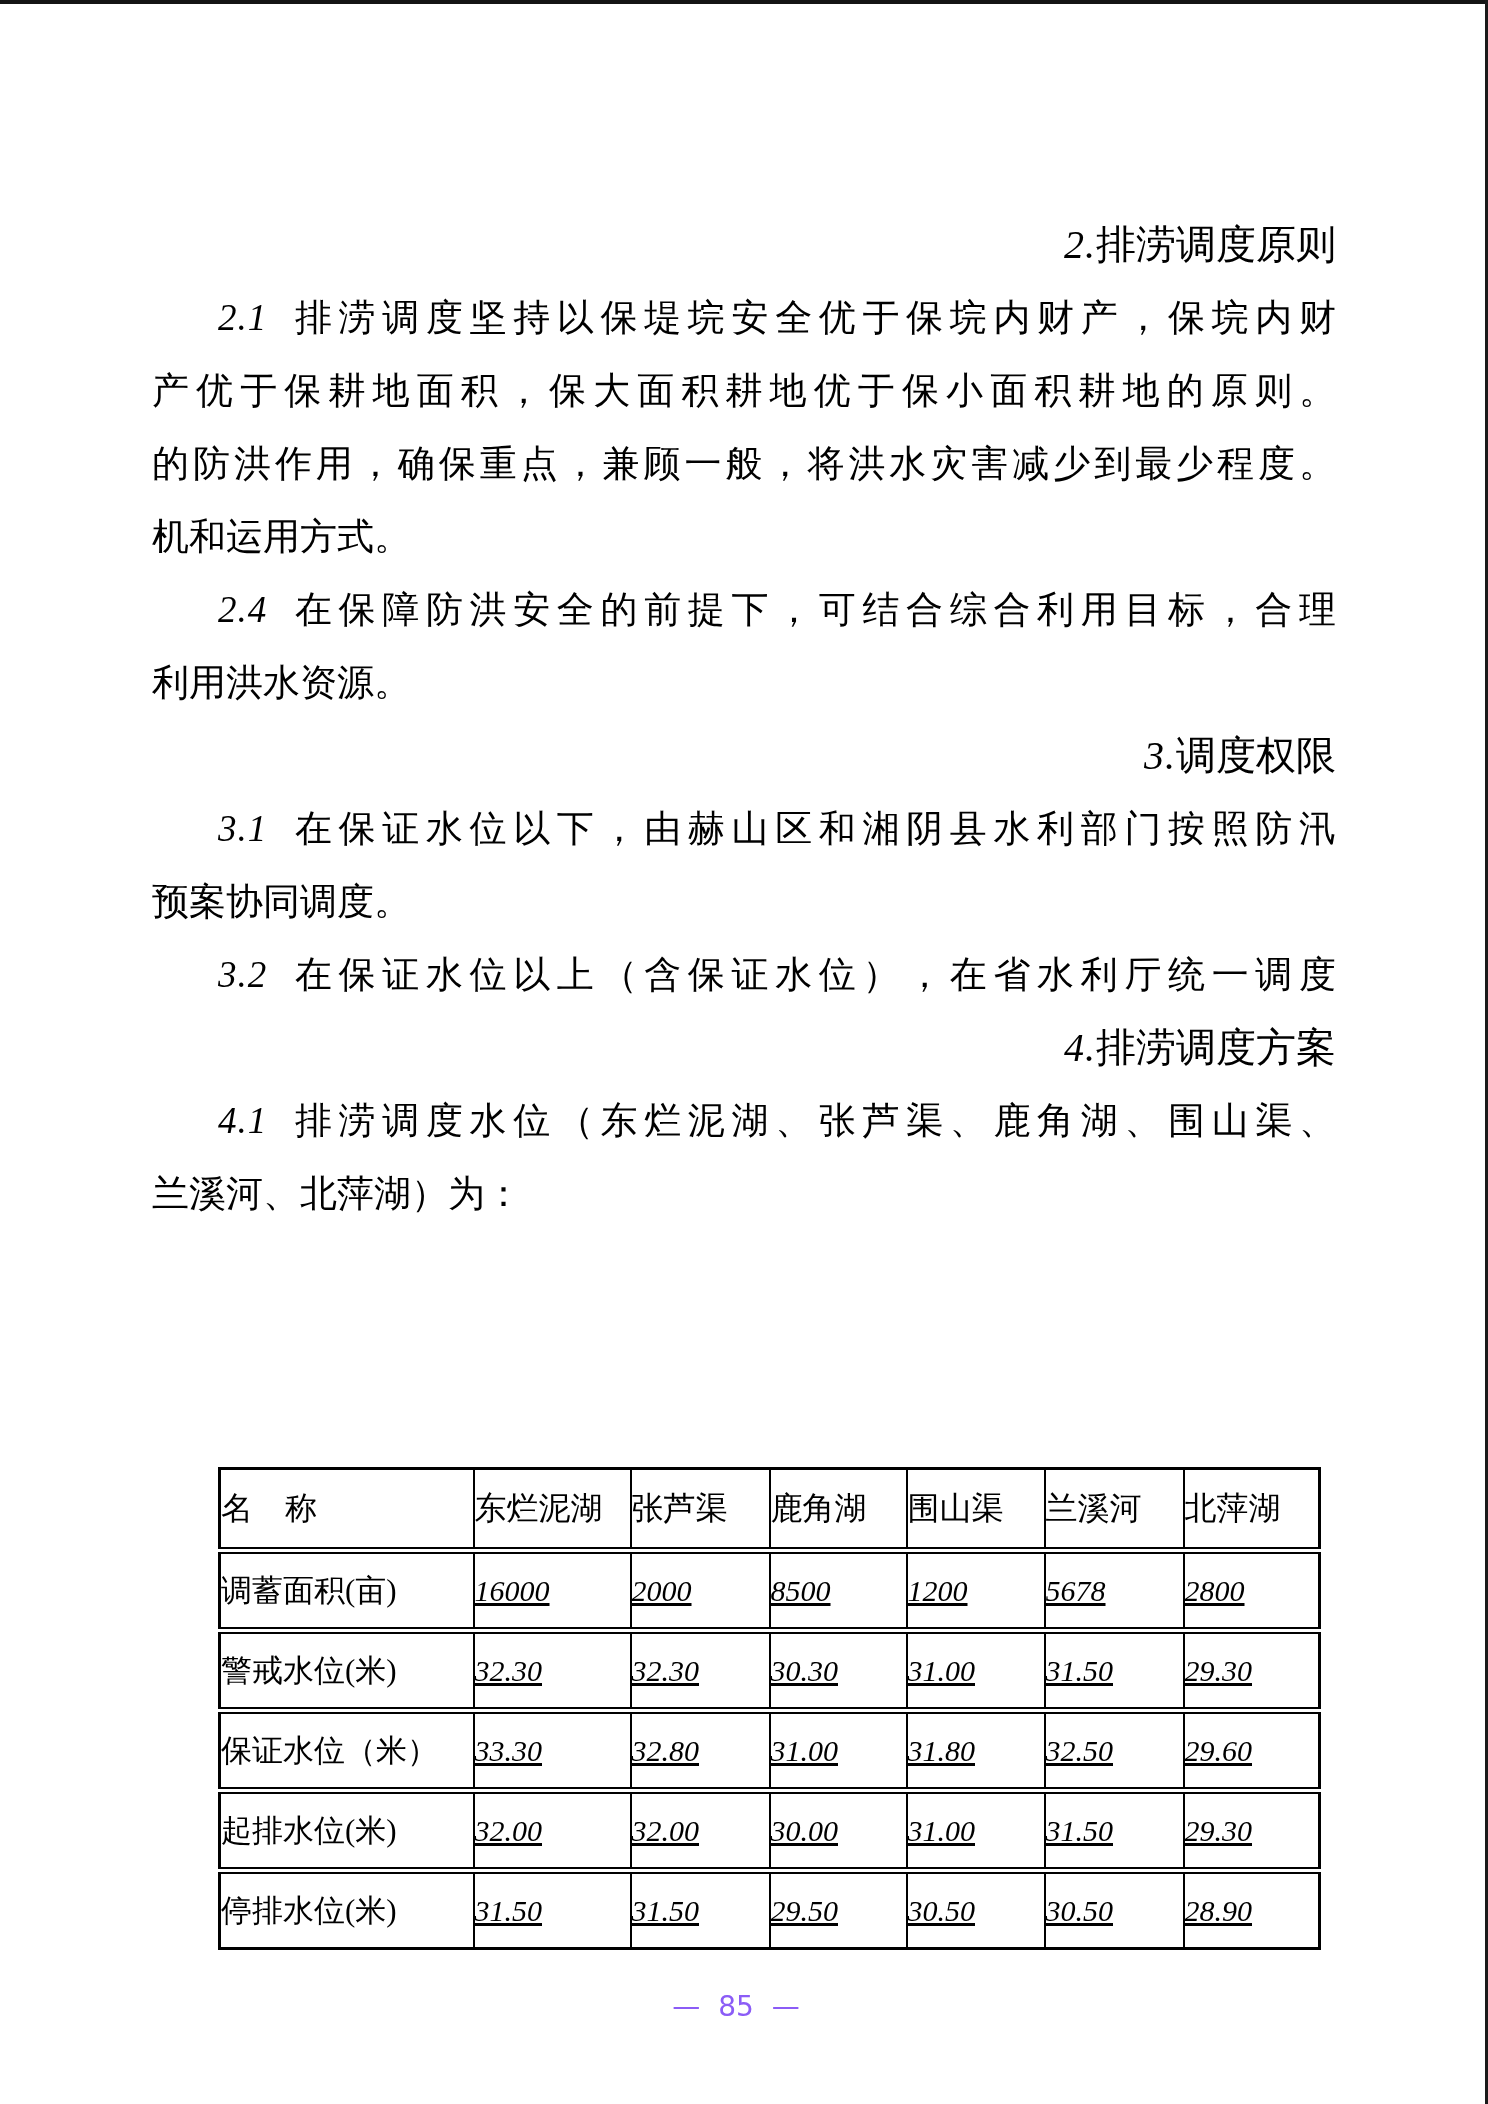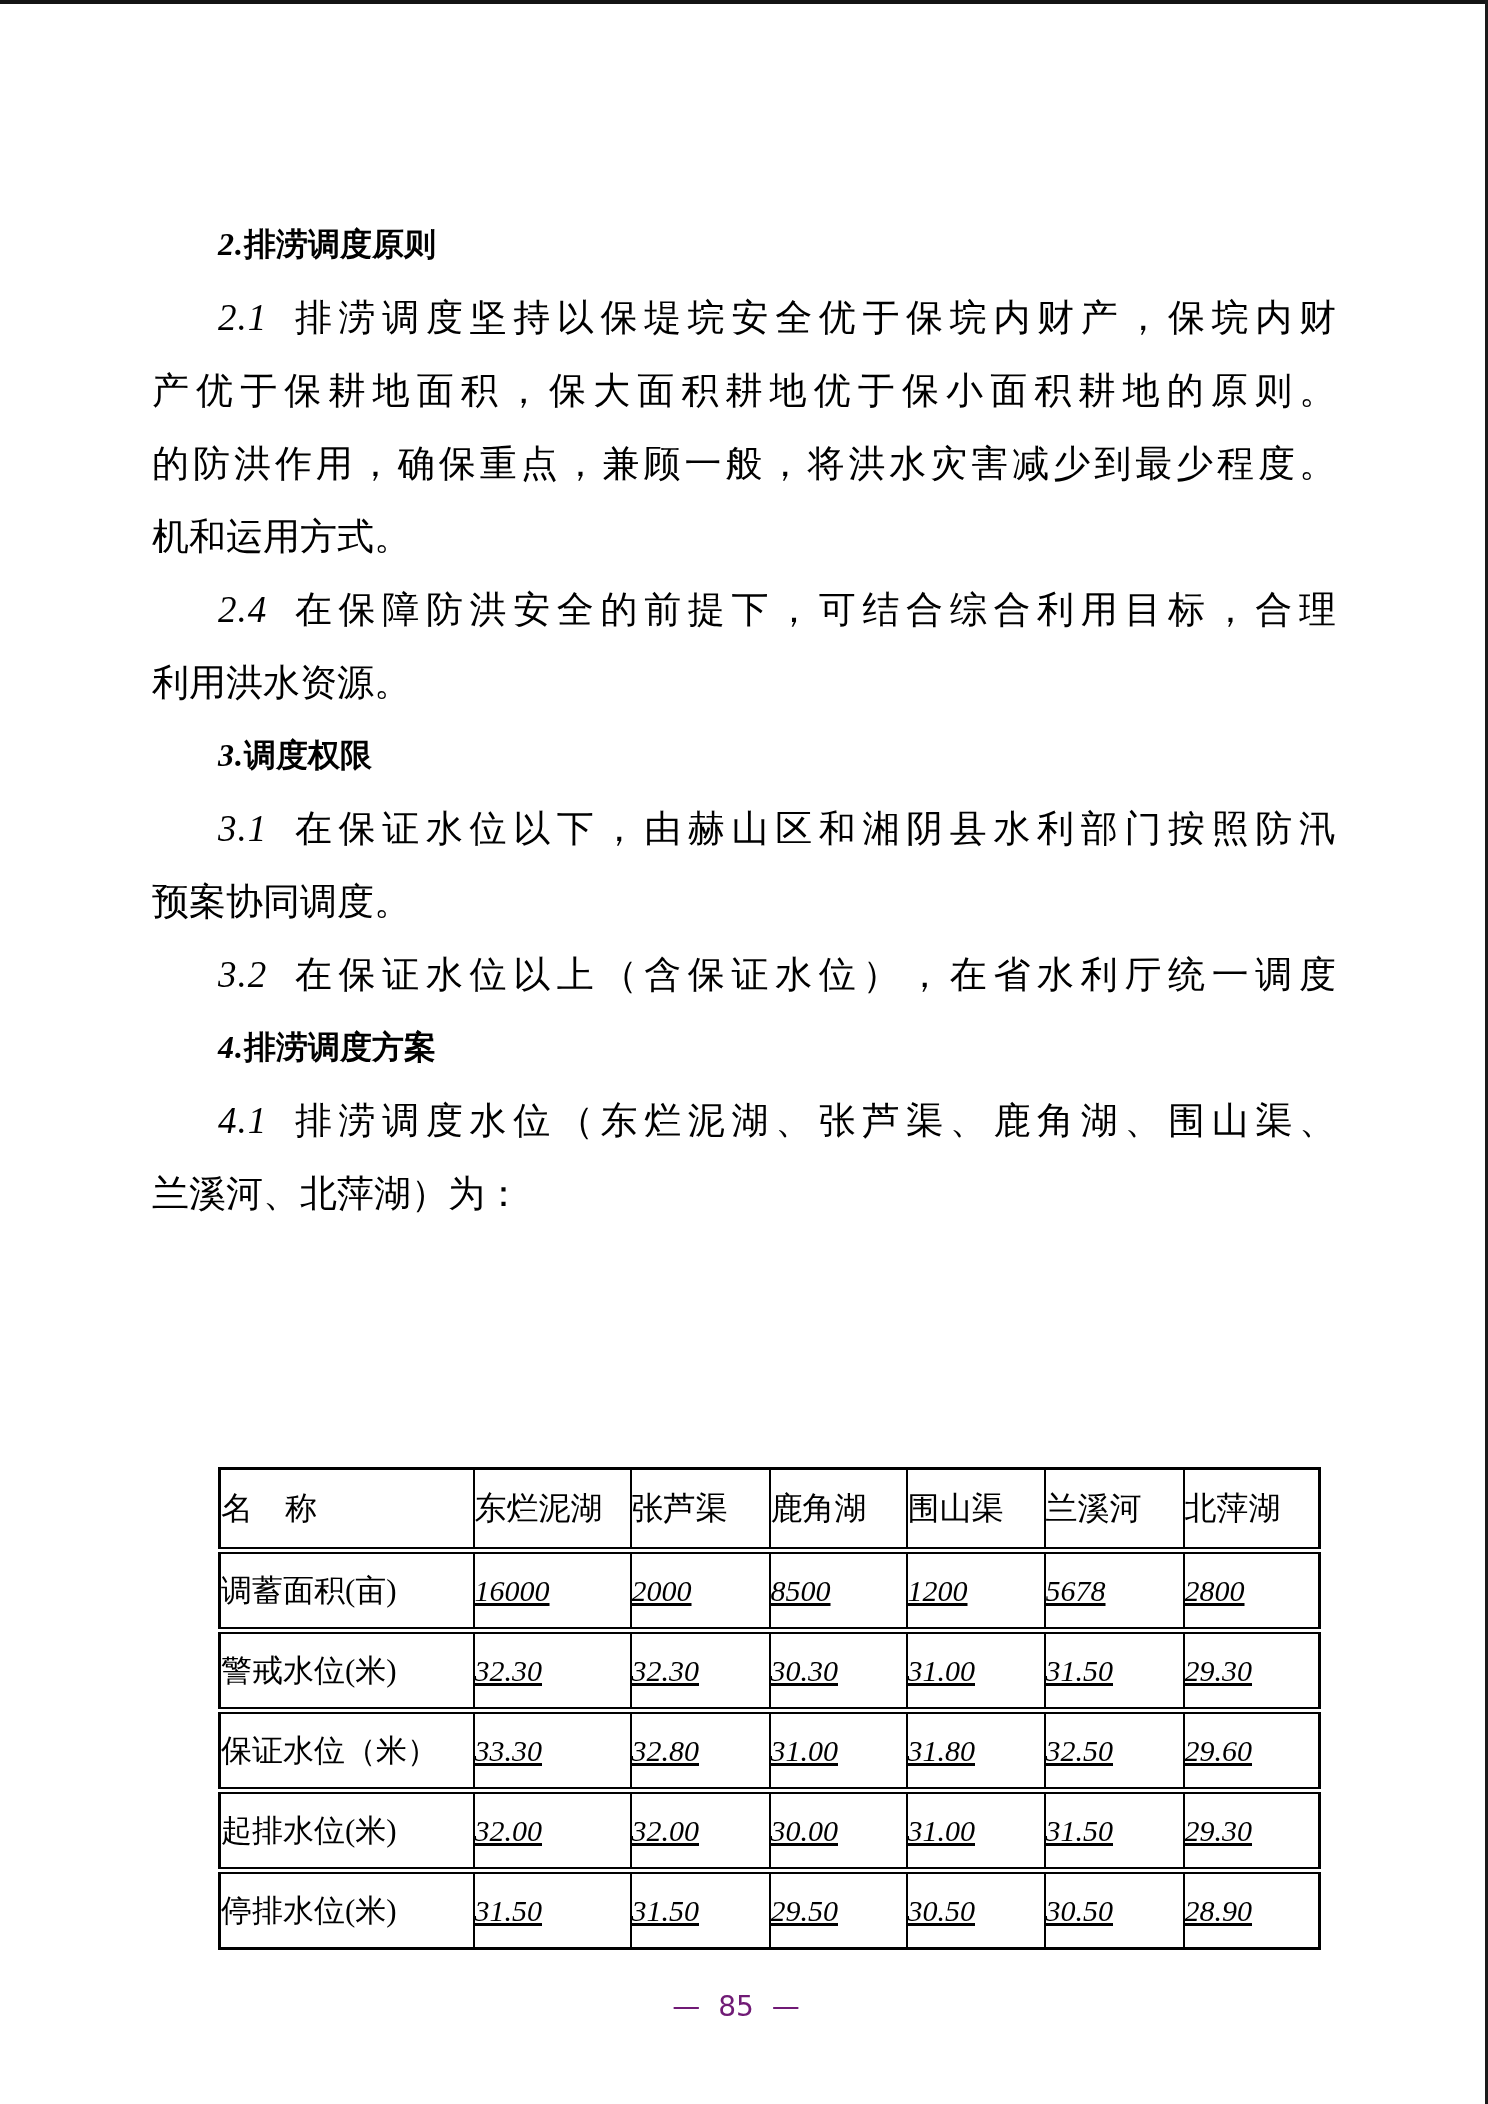--- a/index.html
+++ b/index.html
@@ -8,42 +8,42 @@
     font-family:"Liberation Serif","DejaVu Serif",serif; color:#000;
     overflow:hidden;
   }
   .edge-top   { position:absolute; top:0; left:0; width:1488px; height:4px; background:#141414; }
   .edge-right { position:absolute; top:0; right:0; width:3px; height:2104px; background:#1a1a1a; }
 
   .text-block { position:absolute; left:152px; top:208px; width:1184px; }
   .line { height:73px; line-height:73px; font-size:37px; letter-spacing:0; }
   .indent { padding-left:66px; }
   .fill { text-align:justify; text-align-last:justify; }
-  .heading { font-weight:bold; font-size:32px; }
+  .heading { font-weight:normal; font-size:40px;text-align:right; }
   .hnum { font-style:italic; letter-spacing:1px; }
   .pnum { font-style:italic; letter-spacing:1px; margin-right:21px; }
 
   .dtable {
     position:absolute; left:218px; top:1467px; width:1100px;
     border-collapse:collapse; table-layout:fixed;
     border:3px solid #000;
   }
   .dtable td {
     border:2px solid #000; padding:0; height:73px;
     text-align:left; vertical-align:middle; font-size:31px;
   }
   .dtable tr.hdr td { height:77px; font-size:32px; }
   .dtable tr.datarow td { border-top:7px double #000; }
   .dtable td.val { font-style:italic; font-family:"Liberation Serif",serif; font-size:30px;text-decoration:underline; }
 
   .pageno {
     position:absolute; top:1983px; left:0; width:1472px; height:48px;
     line-height:48px; text-align:center; font-size:28px;
     font-family:"DejaVu Sans","Liberation Sans",sans-serif;
-    word-spacing:9px; color:#701a75;
+    word-spacing:9px; color:#8b5cf6;
   }
 </style>
 </head>
 <body>
 
 <div class="edge-top"></div>
 <div class="edge-right"></div>
 
 <div class="text-block">
 

